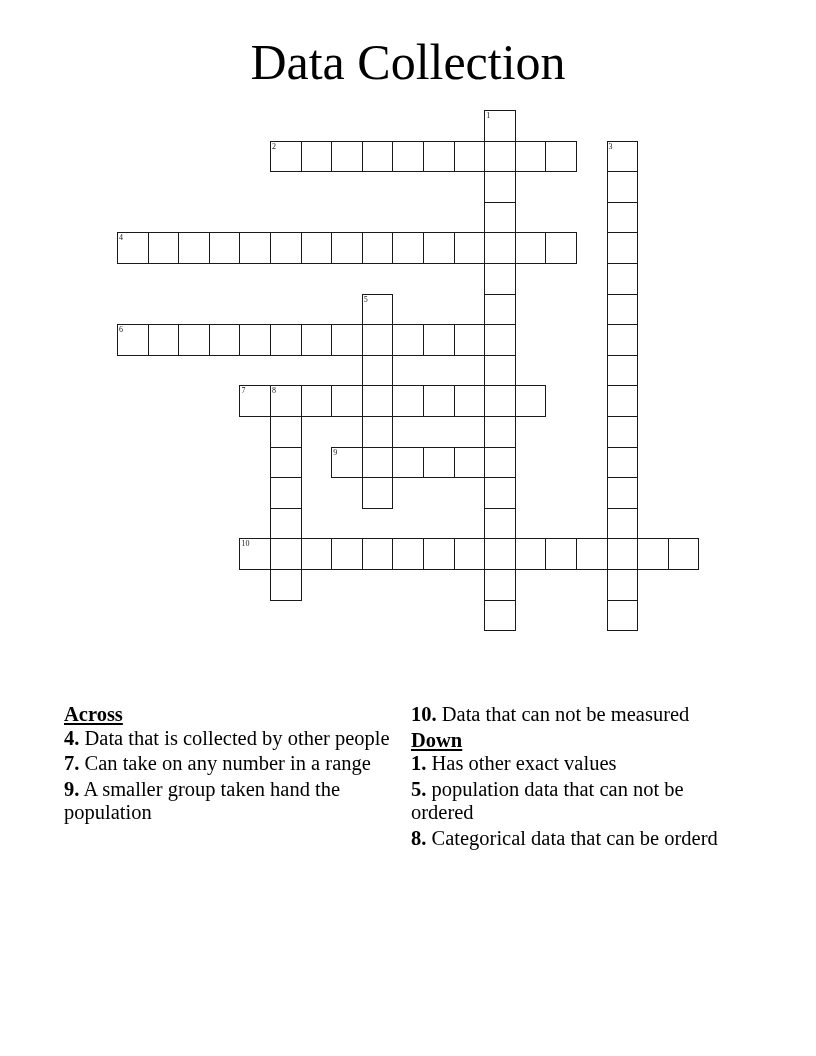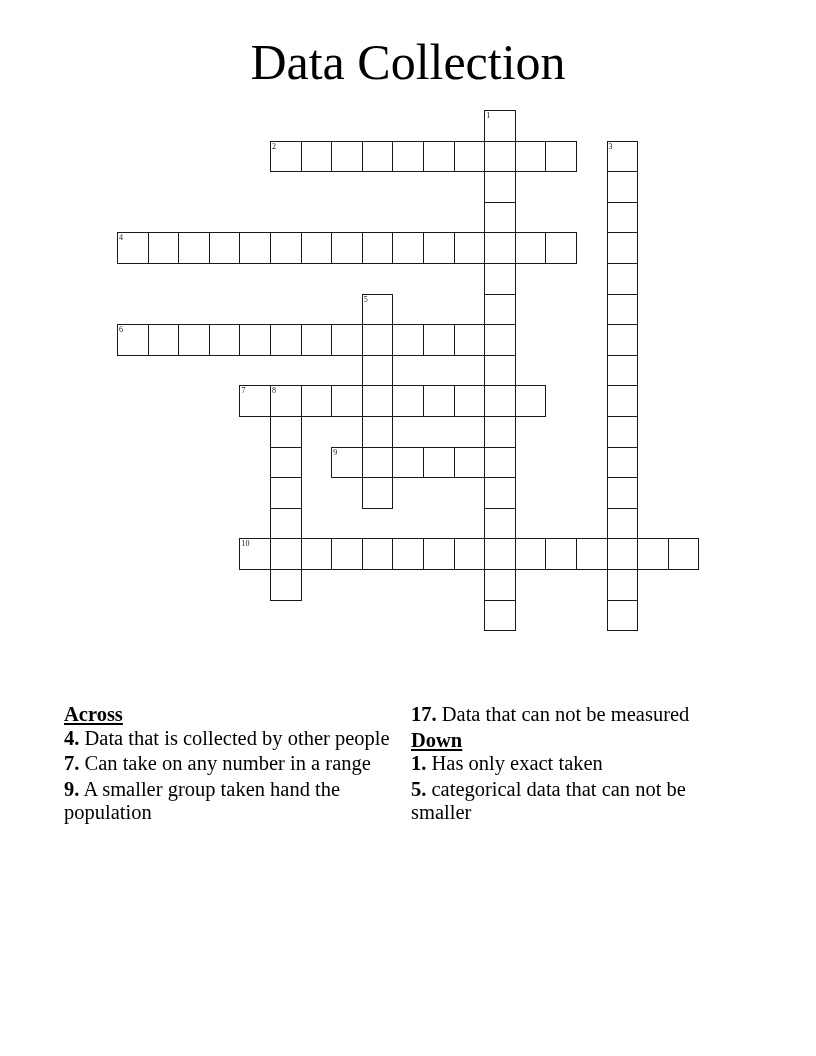--- a/index.html
+++ b/index.html
@@ -202,17 +202,18 @@
   </div>
 
 <div class="clues left">
   <span class="clue-heading">Across</span>
   <span class="clue"><span class="cnum">4.</span> <span>Data that is collected by other people</span></span>
   <span class="clue"><span class="cnum">7.</span> <span>Can take on any number in a range</span></span>
   <span class="clue"><span class="cnum">9.</span> <span>A smaller group taken hand the population</span></span>
 </div>
 
 <div class="clues right">
-  <span class="clue"><span class="cnum">17.</span> <span>Data that can not be measured</span></span>
+  <span class="clue"><span class="cnum">10.</span> <span>Data that can not be measured</span></span>
   <span class="clue-heading">Down</span>
-  <span class="clue"><span class="cnum">1.</span> <span>Has only exact taken</span></span>
-  <span class="clue"><span class="cnum">5.</span> <span>categorical data that can not be smaller</span></span>
+  <span class="clue"><span class="cnum">1.</span> <span>Has other exact values</span></span>
+  <span class="clue"><span class="cnum">5.</span> <span>population data that can not be ordered</span></span>
+  <span class="clue"><span class="cnum">8.</span> <span>Categorical data that can be orderd</span></span>
 </div>
 
 </body></html>

